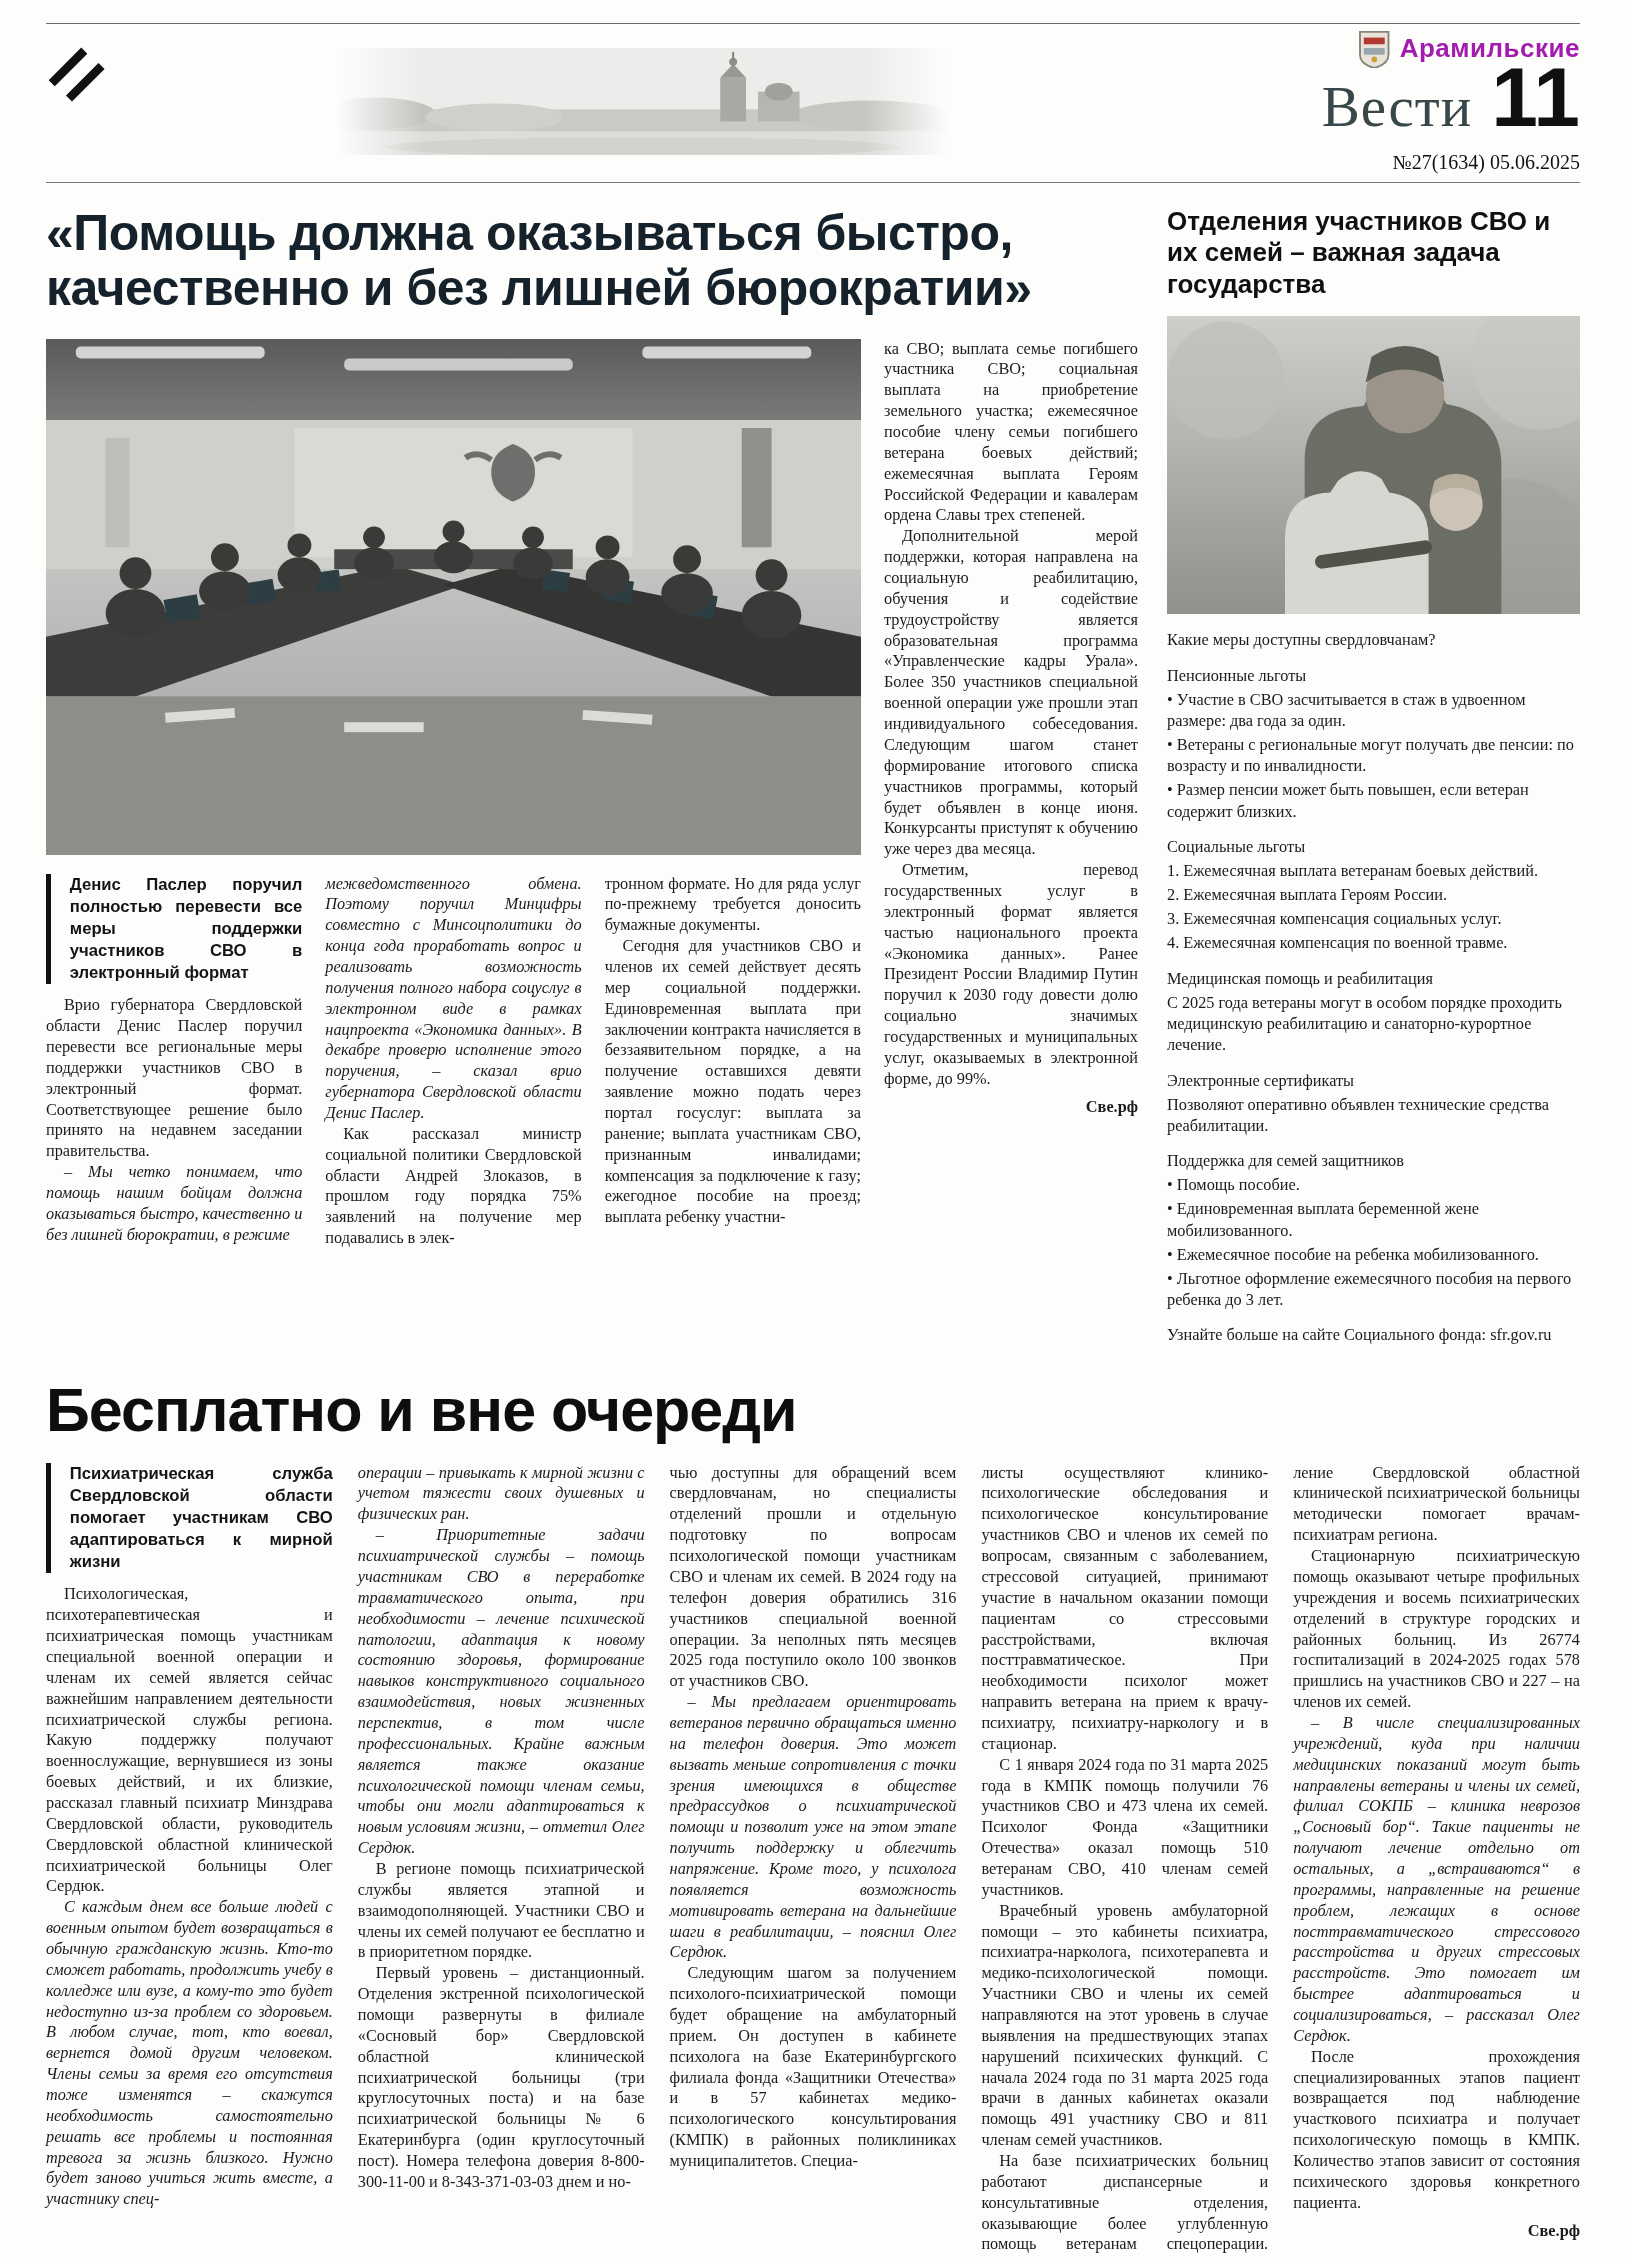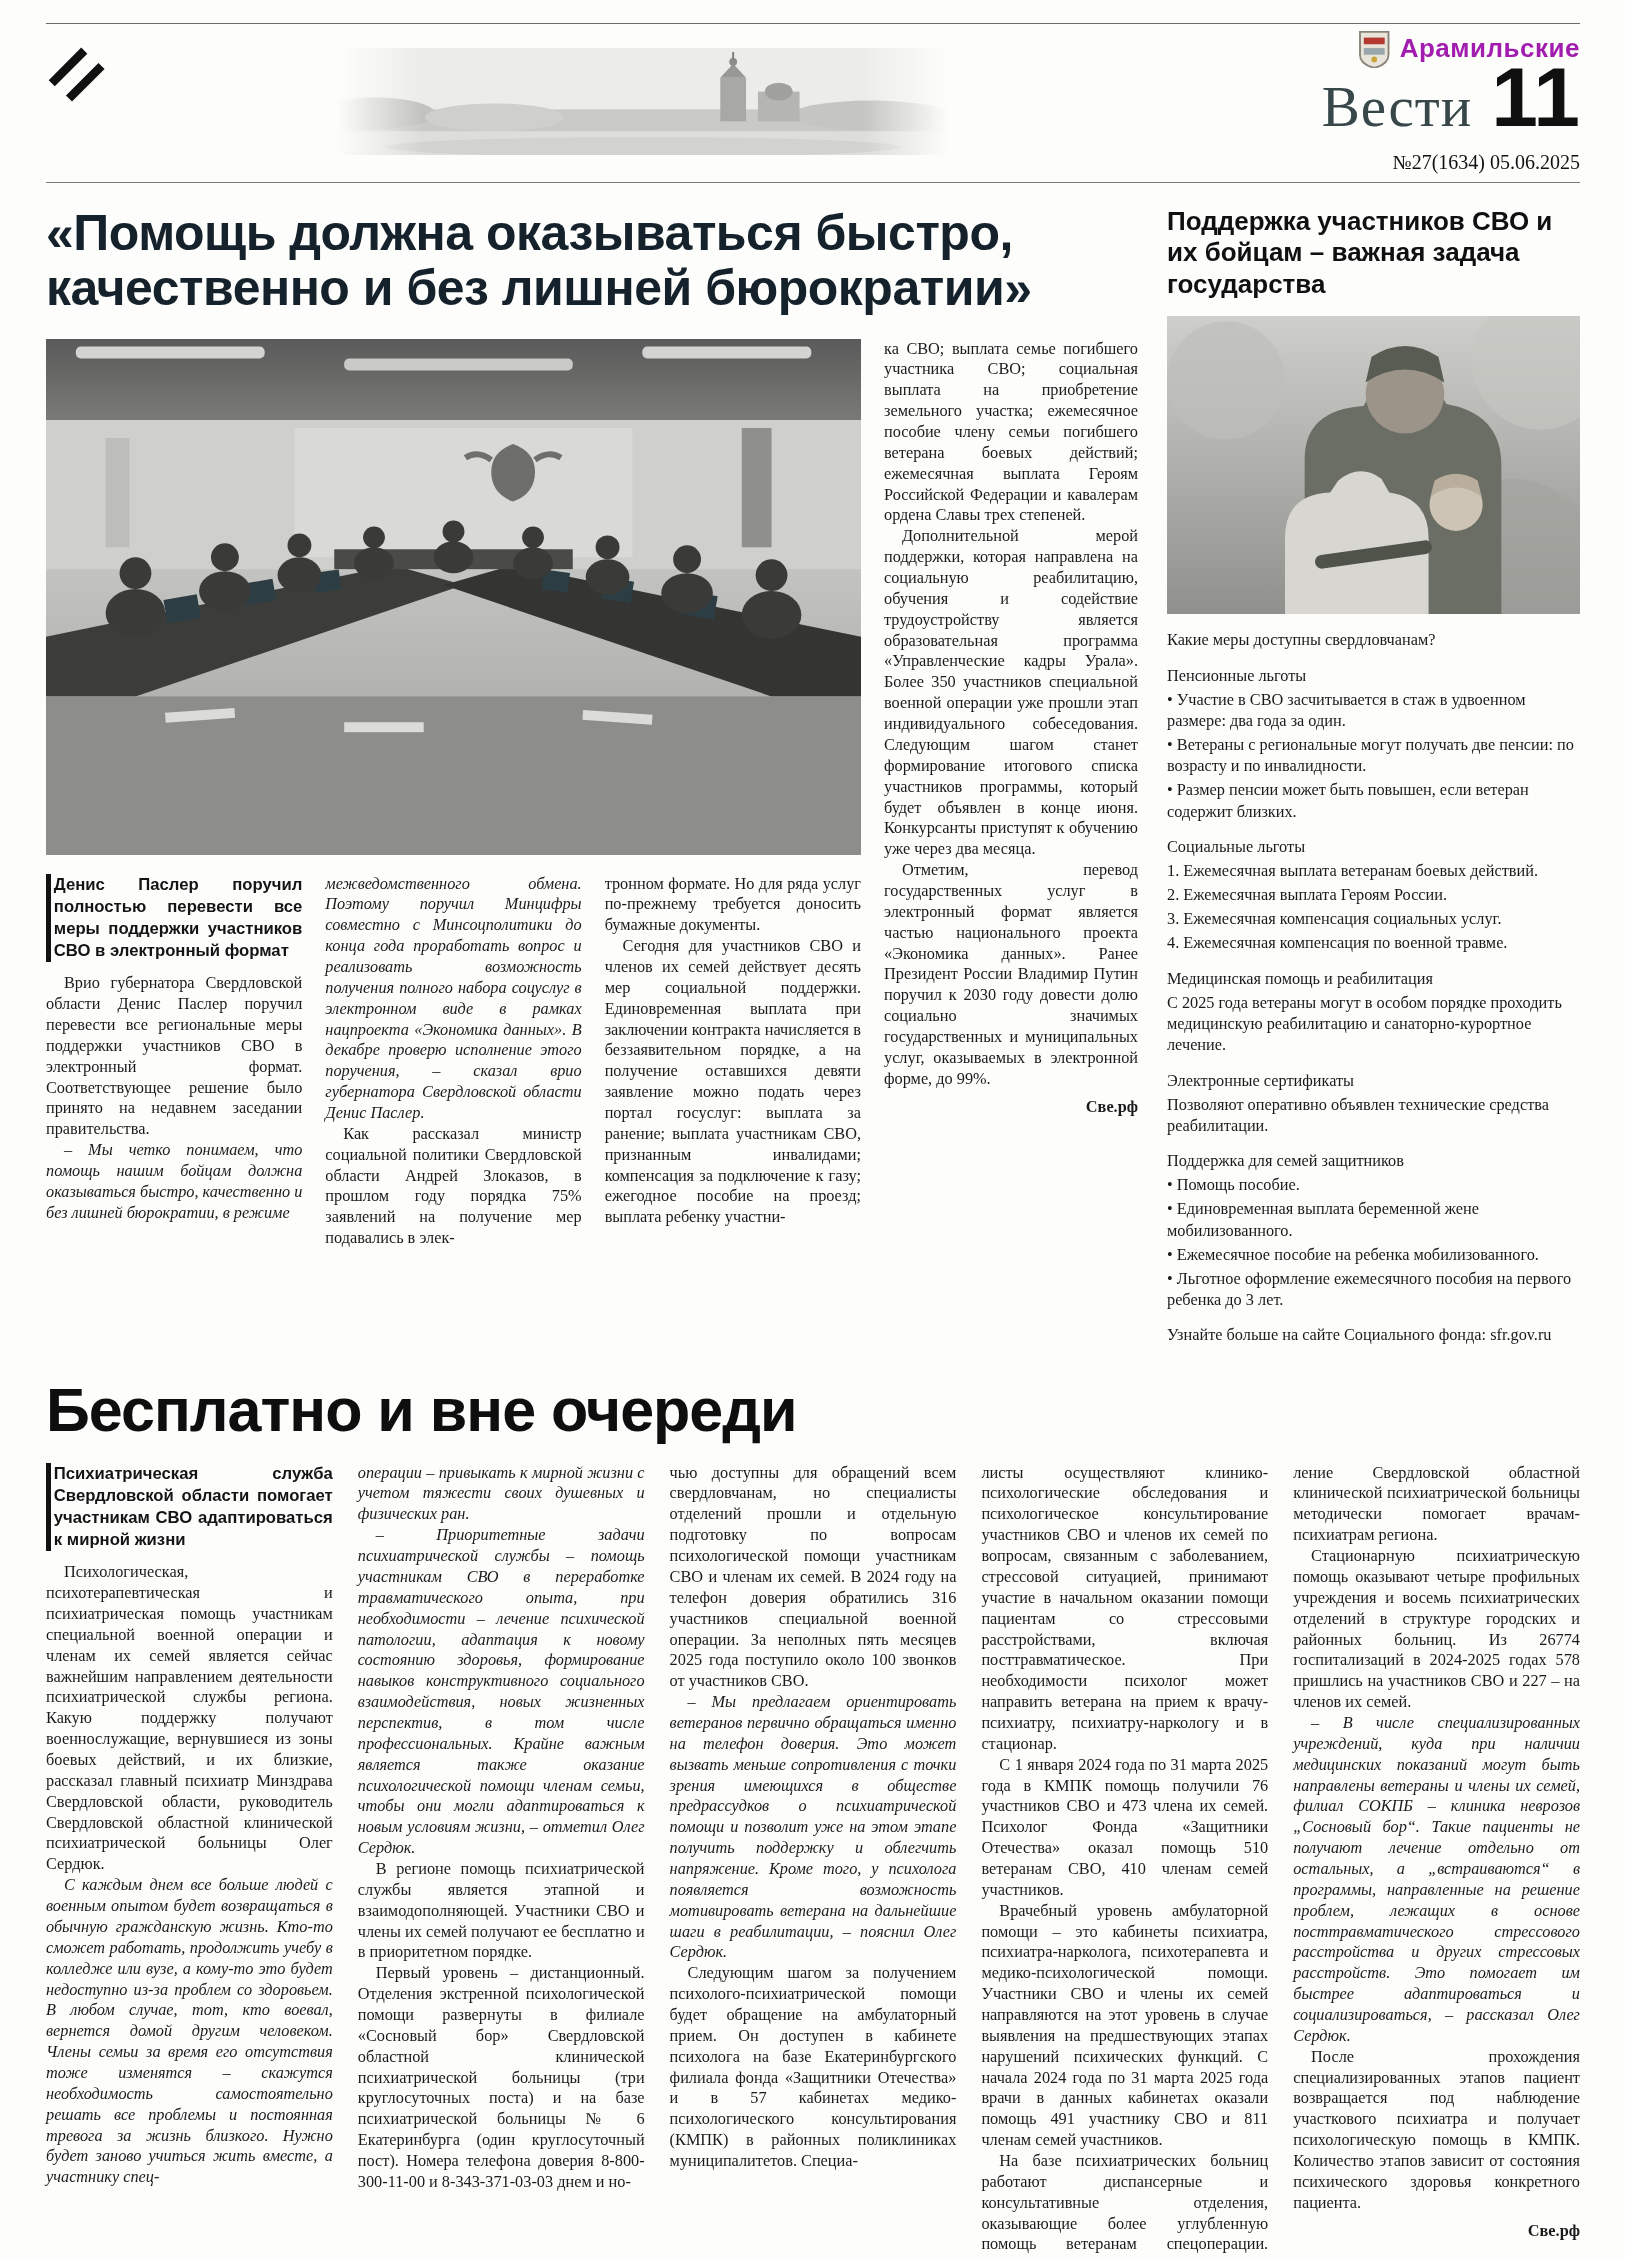--- a/index.html
+++ b/index.html
@@ -44,21 +44,21 @@
   .photo2 { height:298px; margin:0 0 15.3px; }
 
   .cols3 { display:flex; gap:23px; }
   .col { flex:1; min-width:0; font-size:16.3px; line-height:1.28; text-align:justify; }
   .col p { margin:0; text-indent:1.1em; }
   .col p.cont { text-indent:0; }
   .col p.it { font-style:italic; }
   .col p.sig { text-align:right; font-weight:700; margin-top:7.6px; }
   .col4 { flex:0 0 254px; width:254px; }
 
-  .lede { display:flex; gap:3px; margin:0 0 11.5px; }
+  .lede { display:flex; gap:19px; margin:0 0 11.5px; }
   .lede .bar { flex:0 0 4.8px; background:#121212; }
   .lede p { margin:0; text-indent:0; font:700 16.7px/1.32 "Liberation Sans", sans-serif; color:#141414; }
 
   aside { flex:0 0 413px; width:413px; }
   aside h2 { font:700 26px/1.22 "Liberation Sans", sans-serif; margin:0 0 15.3px; color:#101010; }
   .sbtext { font-size:16.3px; line-height:1.3; }
   .sbtext p { margin:0 0 2.9px; text-indent:0; }
   .sbtext p.sh { margin-top:14.3px; }
 
   .botsec { margin-top:31px; }
@@ -213,21 +213,21 @@
           <div class="col col4">
               <p class="cont">ка СВО; выплата семье погибшего участника СВО; социальная выплата на приобретение земельного участка; ежемесячное пособие члену семьи погибшего ветерана боевых действий; ежемесячная выплата Героям Российской Федерации и кавалерам ордена Славы трех степеней.</p>
               <p>Дополнительной мерой поддержки, которая направлена на социальную реабилитацию, обучения и содействие трудоустройству является образовательная программа «Управленческие кадры Урала». Более 350 участников специальной военной операции уже прошли этап индивидуального собеседования. Следующим шагом станет формирование итогового списка участников программы, который будет объявлен в конце июня. Конкурсанты приступят к обучению уже через два месяца.</p>
               <p>Отметим, перевод государственных услуг в электронный формат является частью национального проекта «Экономика данных». Ранее Президент России Владимир Путин поручил к 2030 году довести долю социально значимых государственных и муниципальных услуг, оказываемых в электронной форме, до 99%.</p>
               <p class="sig">Све.рф</p>
             </div>
         </div>
       </article>
 
       <aside>
-        <h2>Поддержка участников СВО и их бойцам – важная задача государства</h2>
+        <h2>Отделения участников СВО и их семей – важная задача государства</h2>
         <figure class="photo photo2" style="margin:0 0 15.3px;">
           <svg viewBox="0 0 420 312" preserveAspectRatio="xMidYMid slice">
             <defs>
               <linearGradient id="g3" x1="0" y1="0" x2="0" y2="1">
                 <stop offset="0" stop-color="#cfcfcc"></stop>
                   <stop offset="1" stop-color="#8f8f8c"></stop>
               </linearGradient>
             </defs>
             <rect width="420" height="312" fill="url(#g3)"></rect>
             <circle cx="60" cy="70" r="60" fill="#bdbdb9" opacity=".7"></circle>

